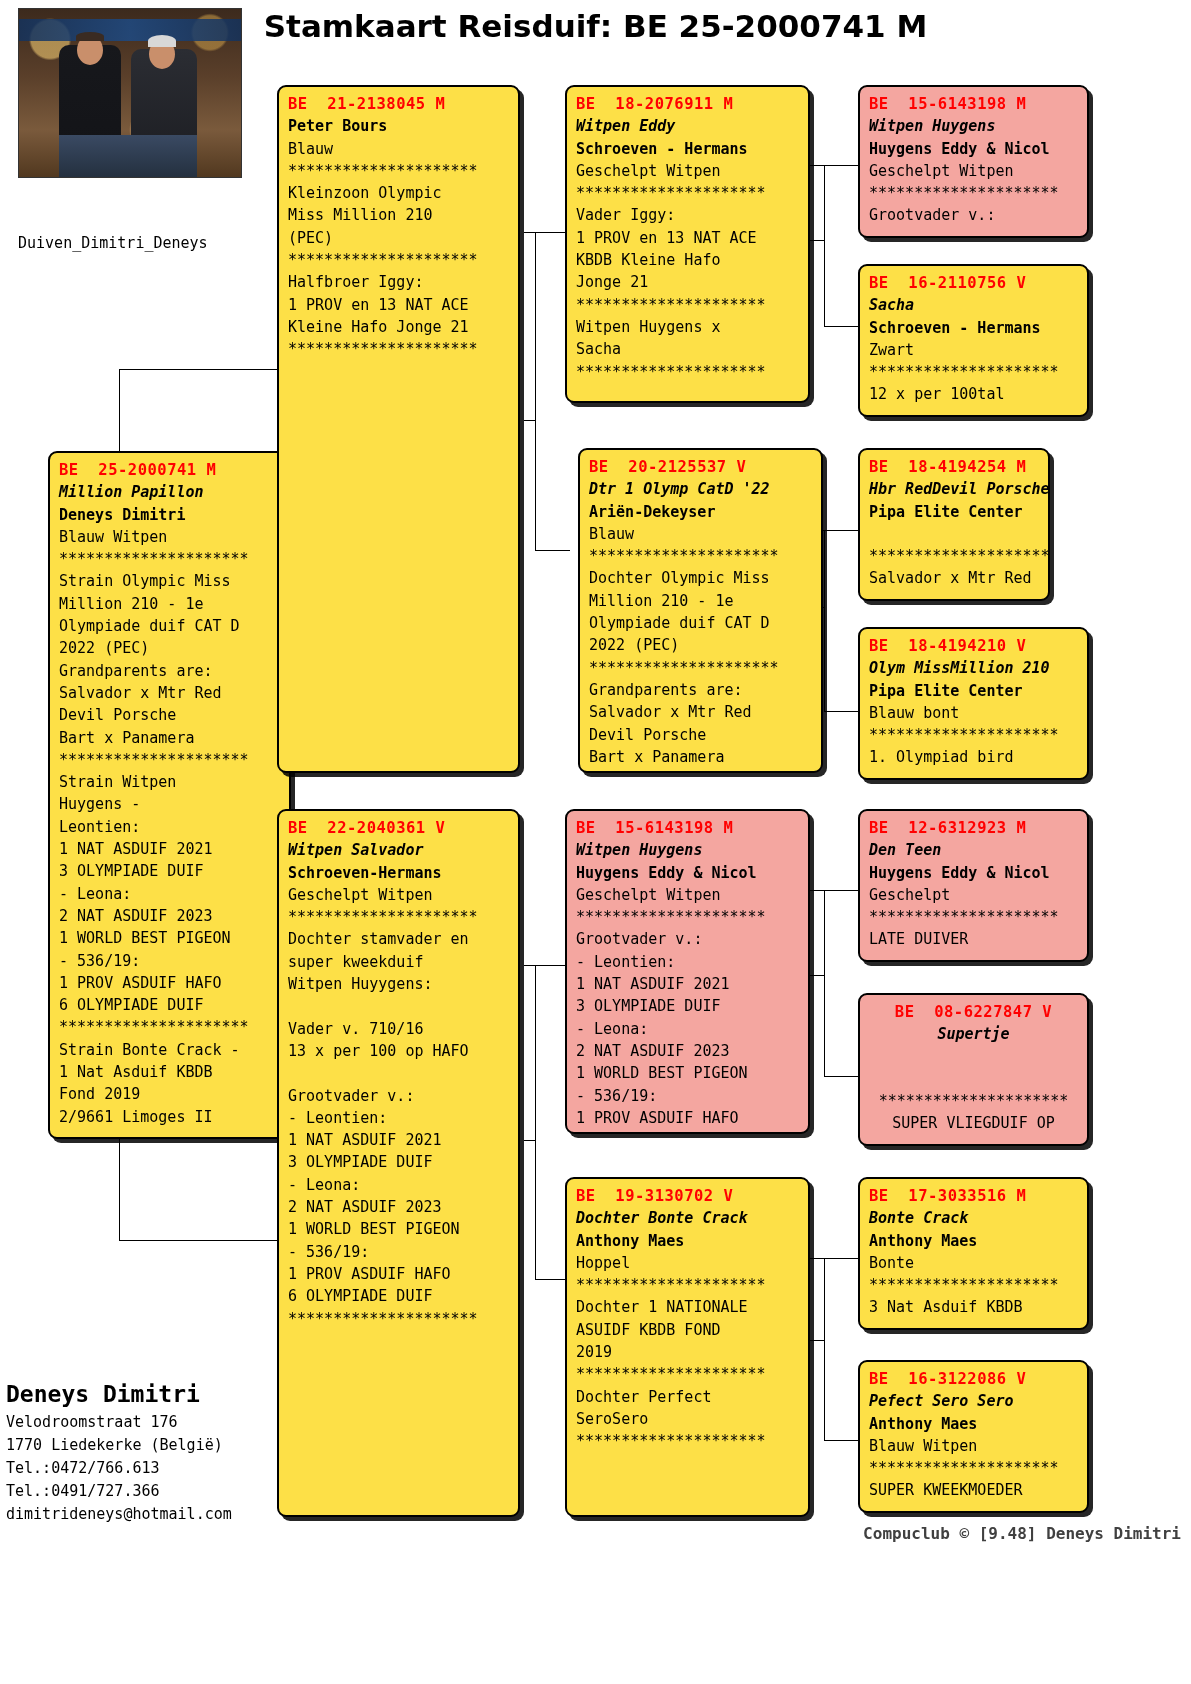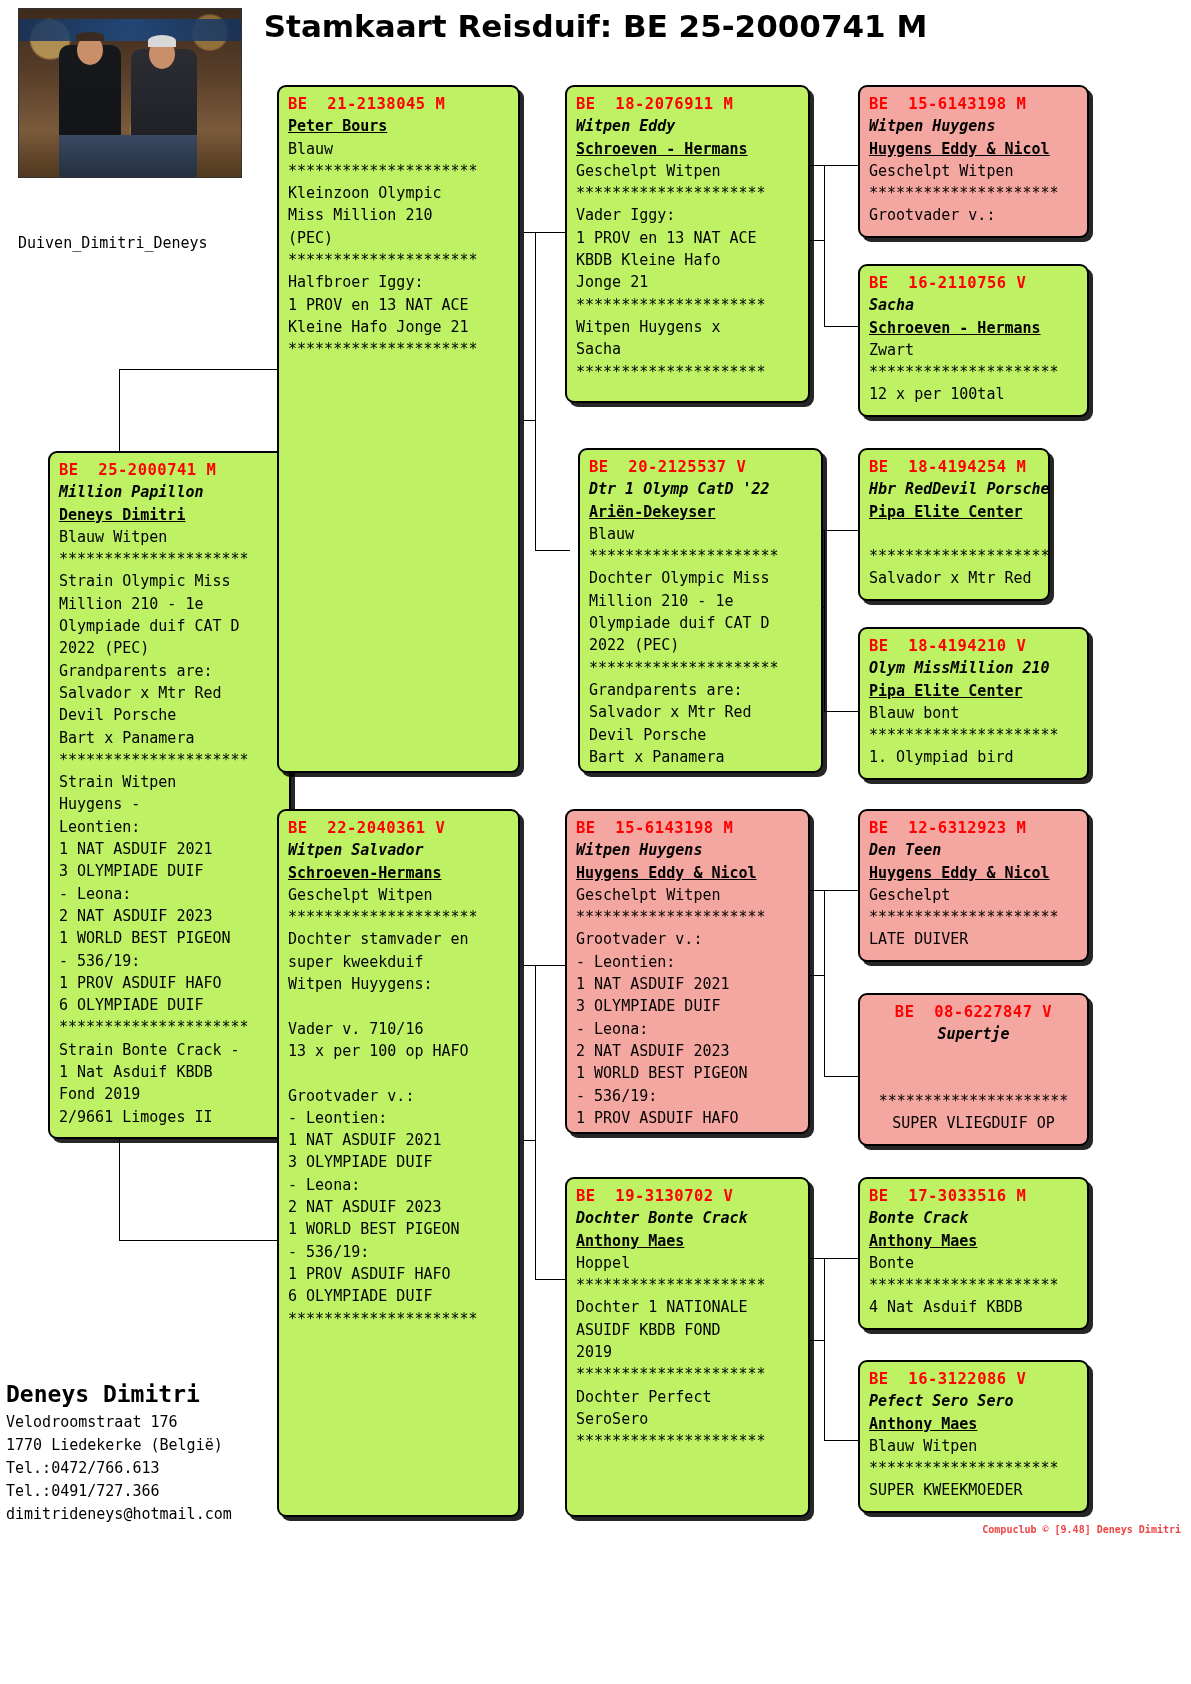--- a/index.html
+++ b/index.html
@@ -59,49 +59,49 @@
     position:absolute;left:6px;top:1381px;
     font-family:"DejaVu Sans Mono", monospace;
     font-size:23px;font-weight:bold;color:#000;
   }
   .footer-lines{
     position:absolute;left:6px;top:1411px;
     font-size:15px;line-height:23px;color:#000;
   }
   .compuclub{
     position:absolute;right:10px;top:1524px;
-    font-size:10px;font-weight:bold;color:#ef4444;
+    font-size:16px;font-weight:bold;color:#404040;
   }
 
   
   .ln{position:absolute;background:#000;}
   .lnh{height:1px;}
   .lnv{width:1px;}
 
   
   .card{
     position:absolute;
     border:2px solid #000;
     border-radius:9px;
-    background:#bef264;
+    background:#fde047;
     box-shadow:4px 4px 0 rgba(0,0,0,0.85);
     padding:6px 9px 6px 9px;
     box-sizing:border-box;
     overflow:hidden;
   }
   .card.pink{background:#f4a6a0;}
   .ringline{
     color:#ff0000;font-weight:bold;font-size:15.5px;letter-spacing:0.5px;
     white-space:pre;
   }
   .nameline{
     color:#000;font-weight:bold;font-style:italic;font-size:15px;white-space:pre;
   }
   .ownerline{
-    color:#000;font-weight:bold;font-size:15px;white-space:pre;text-decoration:underline;
+    color:#000;font-weight:bold;font-size:15px;white-space:pre;
   }
   .body{
     color:#000;font-size:15px;line-height:22.3px;white-space:pre;
   }
   .ringline, .nameline, .ownerline{line-height:22.3px;}
 </style>
 </head>
 <body>
 
 <div class="page">
@@ -350,21 +350,21 @@
 *********************
 SUPER VLIEGDUIF OP</div>
   </div>
 
   <div class="card" style="left:858px;top:1177px;width:231px;height:153px;">
     <div class="ringline">BE  17-3033516 M</div>
     <div class="nameline">Bonte Crack</div>
     <div class="ownerline">Anthony Maes</div>
     <div class="body">Bonte
 *********************
-4 Nat Asduif KBDB</div>
+3 Nat Asduif KBDB</div>
   </div>
 
   <div class="card" style="left:858px;top:1360px;width:231px;height:153px;">
     <div class="ringline">BE  16-3122086 V</div>
     <div class="nameline">Pefect Sero Sero</div>
     <div class="ownerline">Anthony Maes</div>
     <div class="body">Blauw Witpen
 *********************
 SUPER KWEEKMOEDER</div>
   </div>

